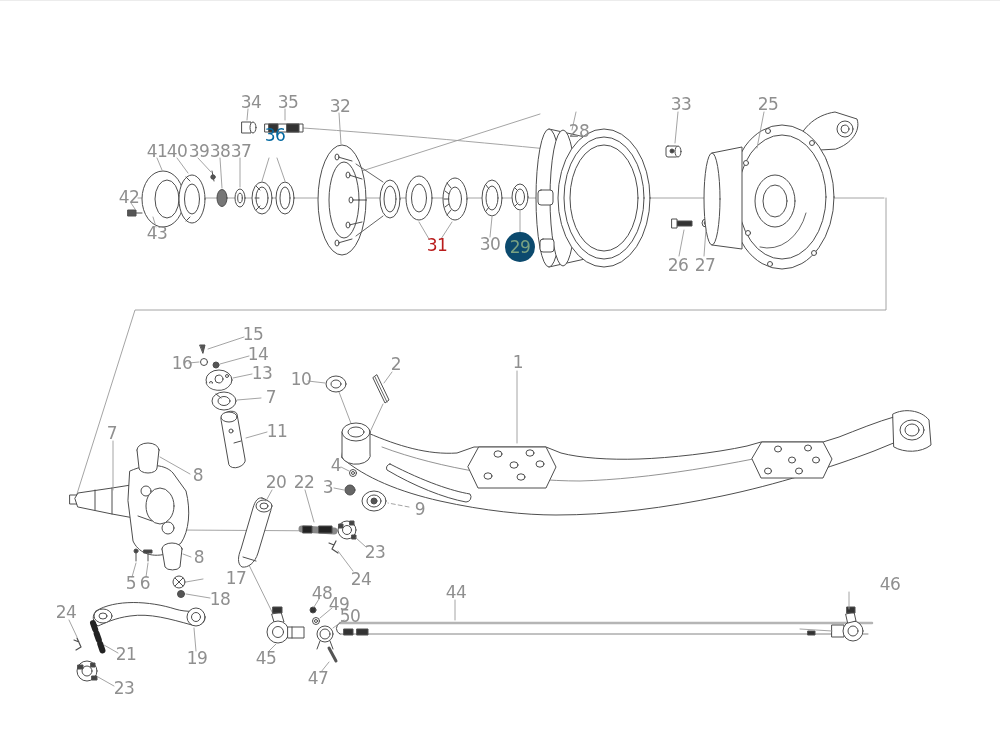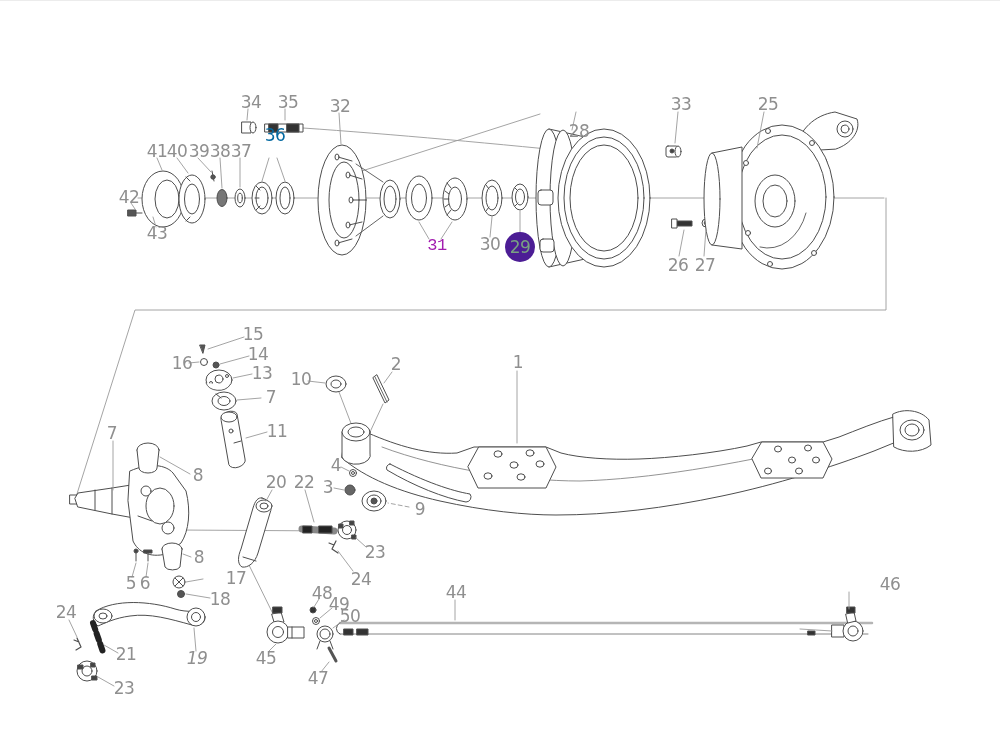--- a/index.html
+++ b/index.html
@@ -411,23 +411,23 @@
       <div class="callout" style="left: 681px; top: 103px; color: rgb(143, 143, 143);">33</div>
       <div class="callout" style="left: 768px; top: 103px; color: rgb(143, 143, 143);">25</div>
       <div class="callout" style="left: 157px; top: 150px; color: rgb(143, 143, 143);">41</div>
       <div class="callout" style="left: 177px; top: 150px; color: rgb(143, 143, 143);">40</div>
       <div class="callout" style="left: 199px; top: 150px; color: rgb(143, 143, 143);">39</div>
       <div class="callout" style="left: 220px; top: 150px; color: rgb(143, 143, 143);">38</div>
       <div class="callout" style="left: 241px; top: 150px; color: rgb(143, 143, 143);">37</div>
       <div class="callout" style="left: 275px; top: 134px; color: #0369a1;">36</div>
       <div class="callout" style="left: 129px; top: 196px; color: rgb(143, 143, 143);">42</div>
       <div class="callout" style="left: 157px; top: 232px; color: rgb(143, 143, 143);">43</div>
-      <div class="callout" style="left: 437px; top: 244px; color: #a21caf; font-family: Liberation Mono, monospace;">31</div>
+      <div class="callout" style="left: 437px; top: 244px; color: #b91c1c;">31</div>
       <div class="callout" style="left: 490px; top: 243px; color: rgb(143, 143, 143);">30</div>
-      <div class="callout highlighted" style="left: 520px; top: 246px; color: rgb(121, 161, 130); background: #4c1d95;">29</div>
+      <div class="callout highlighted" style="left: 520px; top: 246px; color: rgb(121, 161, 130); background: #0c4a6e;">29</div>
       <div class="callout" style="left: 678px; top: 264px; color: rgb(143, 143, 143);">26</div>
       <div class="callout" style="left: 705px; top: 264px; color: rgb(143, 143, 143);">27</div>
       <div class="callout" style="left: 253px; top: 333px; color: rgb(143, 143, 143);">15</div>
       <div class="callout" style="left: 258px; top: 353px; color: rgb(143, 143, 143);">14</div>
       <div class="callout" style="left: 182px; top: 362px; color: rgb(143, 143, 143);">16</div>
       <div class="callout" style="left: 262px; top: 372px; color: rgb(143, 143, 143);">13</div>
       <div class="callout" style="left: 271px; top: 396px; color: rgb(143, 143, 143);">7</div>
       <div class="callout" style="left: 301px; top: 378px; color: rgb(143, 143, 143);">10</div>
       <div class="callout" style="left: 396px; top: 363px; color: rgb(143, 143, 143);">2</div>
       <div class="callout" style="left: 277px; top: 430px; color: rgb(143, 143, 143);">11</div>
@@ -441,21 +441,21 @@
       <div class="callout" style="left: 304px; top: 481px; color: rgb(143, 143, 143);">22</div>
       <div class="callout" style="left: 199px; top: 556px; color: rgb(143, 143, 143);">8</div>
       <div class="callout" style="left: 375px; top: 551px; color: rgb(143, 143, 143);">23</div>
       <div class="callout" style="left: 361px; top: 578px; color: rgb(143, 143, 143);">24</div>
       <div class="callout" style="left: 131px; top: 582px; color: rgb(143, 143, 143);">5</div>
       <div class="callout" style="left: 145px; top: 582px; color: rgb(143, 143, 143);">6</div>
       <div class="callout" style="left: 212px; top: 577px; color: rgb(143, 143, 143); margin-left: 24px;">17</div>
       <div class="callout" style="left: 220px; top: 598px; color: rgb(143, 143, 143);">18</div>
       <div class="callout" style="left: 66px; top: 611px; color: rgb(143, 143, 143);">24</div>
       <div class="callout" style="left: 126px; top: 653px; color: rgb(143, 143, 143);">21</div>
-      <div class="callout" style="left: 197px; top: 657px; color: rgb(143, 143, 143); font-style: italic;">19</div>
+      <div class="callout" style="left: 197px; top: 657px; color: rgb(143, 143, 143);">19</div>
       <div class="callout" style="left: 124px; top: 687px; color: rgb(143, 143, 143);">23</div>
       <div class="callout" style="left: 266px; top: 657px; color: rgb(143, 143, 143);">45</div>
       <div class="callout" style="left: 318px; top: 677px; color: rgb(143, 143, 143);">47</div>
       <div class="callout" style="left: 322px; top: 592px; color: rgb(143, 143, 143);">48</div>
       <div class="callout" style="left: 339px; top: 603px; color: rgb(143, 143, 143);">49</div>
       <div class="callout" style="left: 350px; top: 615px; color: rgb(143, 143, 143);">50</div>
       <div class="callout" style="left: 456px; top: 591px; color: rgb(143, 143, 143);">44</div>
       <div class="callout" style="left: 850px; top: 583px; color: rgb(143, 143, 143); margin-left: 40px;">46</div>
     </div>
 

